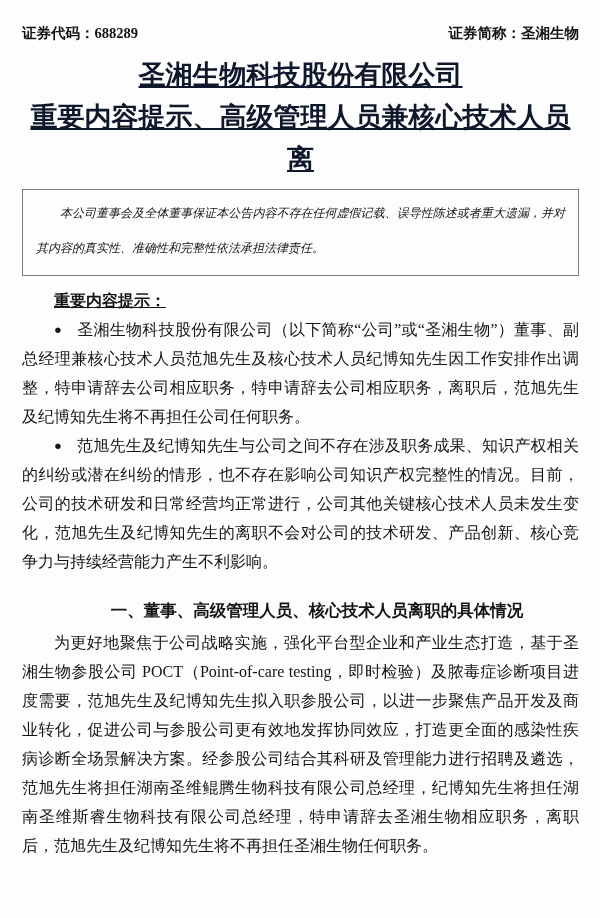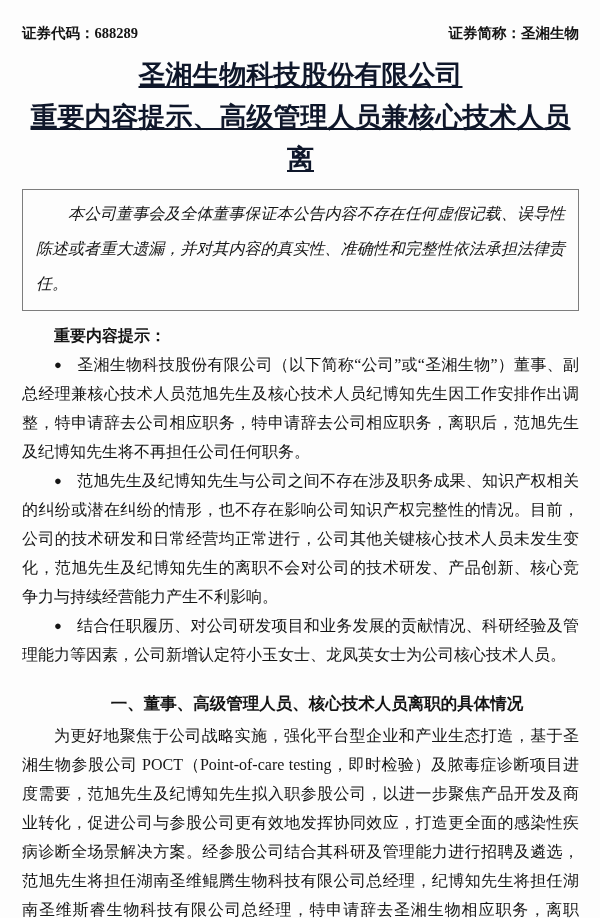--- a/index.html
+++ b/index.html
@@ -34,31 +34,32 @@
     line-height: 42px;
     color: #0f172a;
     text-decoration: underline;
   }
   .doc-title .title-line { display: block; }
   .disclaimer-box {
     margin-top: 9px;
     border: 1px solid #7d7d7d;
     padding: 6px 13px 9px 13px;
     font-style: italic;
-    font-size: 16px;
+    font-size: 12px;
     line-height: 35px;
     text-align: justify;
   }
   .disclaimer-box p { text-indent: 2em; }
   .notice-heading {
     margin-top: 10px;
     font-weight: bold;
     font-size: 16px;
     line-height: 29px;
     text-indent: 2em;
+    text-decoration: underline;
   }
   .body-par {
     font-size: 16px;
     line-height: 29px;
     text-align: justify;
     text-indent: 2em;
   }
   .bullet {
     font-size: 13px;
     margin-right: 15px;
@@ -92,19 +93,18 @@
   <div class="disclaimer-box">
     <p>本公司董事会及全体董事保证本公告内容不存在任何虚假记载、误导性陈述或者重大遗漏，并对其内容的真实性、准确性和完整性依法承担法律责任。</p>
   </div>
 
   <p class="notice-heading">重要内容提示：</p>
 
   <p class="body-par"><span class="bullet">●</span><span>圣湘生物科技股份有限公司（以下简称“公司”或“圣湘生物”）董事、副总经理兼核心技术人员范旭先生及核心技术人员纪博知先生因工作安排作出调整，特申请辞去公司相应职务，特申请辞去公司相应职务，离职后，范旭先生及纪博知先生将不再担任公司任何职务。</span></p>
 
   <p class="body-par"><span class="bullet">●</span><span>范旭先生及纪博知先生与公司之间不存在涉及职务成果、知识产权相关的纠纷或潜在纠纷的情形，也不存在影响公司知识产权完整性的情况。目前，公司的技术研发和日常经营均正常进行，公司其他关键核心技术人员未发生变化，范旭先生及纪博知先生的离职不会对公司的技术研发、产品创新、核心竞争力与持续经营能力产生不利影响。</span></p>
 
-  <p class="body-par"><span class="bullet">●</span><span>结合任职履历、对公司研发项目和业务发展的贡献情况、科研经验及管理能力等因素，公司新增认定符小玉女士、龙凤英女士为公司核心技术人员。</span></p>
 
   <p class="section-heading">一、董事、高级管理人员、核心技术人员离职的具体情况</p>
 
   <p class="body-par section-par">为更好地聚焦于公司战略实施，强化平台型企业和产业生态打造，基于圣湘生物参股公司 POCT（Point-of-care testing，即时检验）及脓毒症诊断项目进度需要，范旭先生及纪博知先生拟入职参股公司，以进一步聚焦产品开发及商业转化，促进公司与参股公司更有效地发挥协同效应，打造更全面的感染性疾病诊断全场景解决方案。经参股公司结合其科研及管理能力进行招聘及遴选，范旭先生将担任湖南圣维鲲腾生物科技有限公司总经理，纪博知先生将担任湖南圣维斯睿生物科技有限公司总经理，特申请辞去圣湘生物相应职务，离职后，范旭先生及纪博知先生将不再担任圣湘生物任何职务。</p>
 
 </div>
 
 </body></html>

